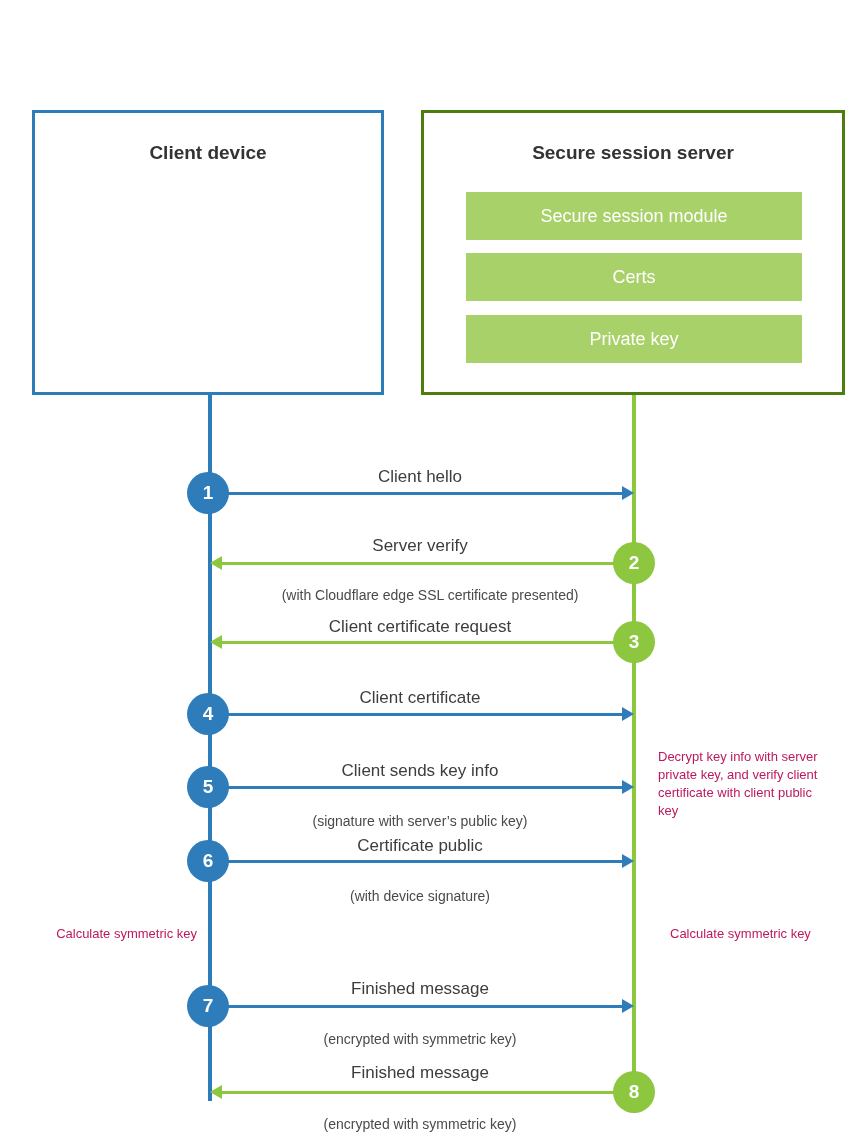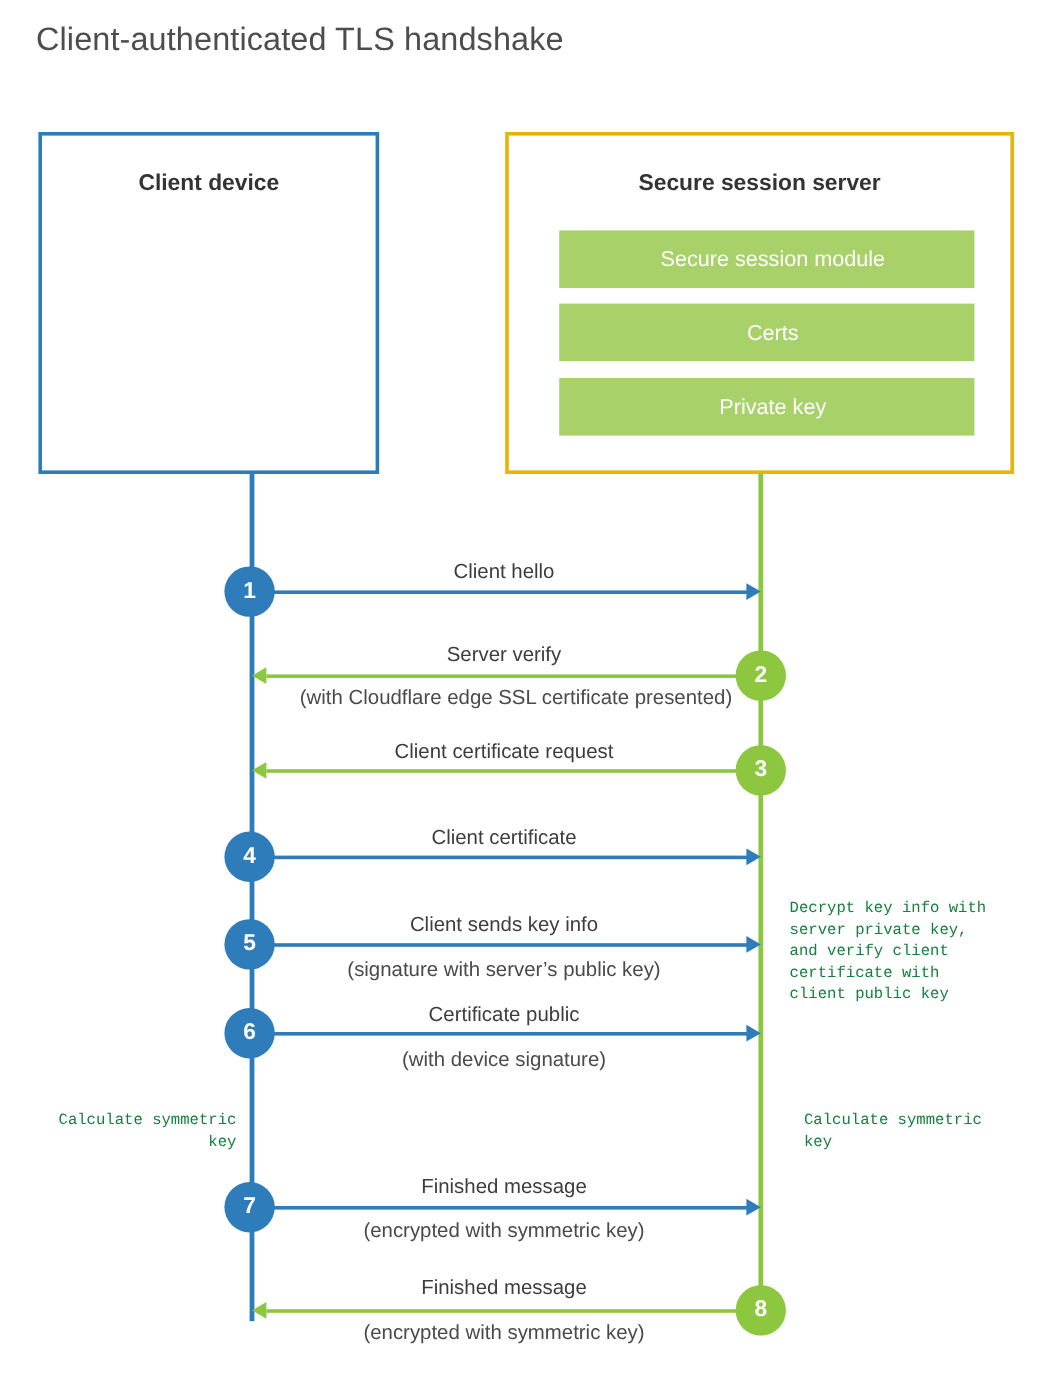--- a/index.html
+++ b/index.html
@@ -33,30 +33,30 @@
 
   
   .party-box {
     position: absolute;
     box-sizing: border-box;
     background: #ffffff;
   }
   .party-box.client {
     left: 32px;
     top: 110px;
-    width: 284px;
+    width: 352px;
     height: 285px;
     border: 3px solid #2c7cba;
   }
   .party-box.server {
     left: 421px;
     top: 110px;
     width: 424px;
     height: 285px;
-    border: 3px solid #eab308;
+    border: 3px solid #4d7c0f;
   }
   .party-title {
     position: absolute;
     left: 0;
     right: 0;
     top: 29px;
     text-align: center;
     font-size: 19px;
     font-weight: bold;
     color: #333333;
@@ -83,21 +83,20 @@
     left: 42px;
     width: 336px;
     height: 48px;
     background: #a9d169;
     color: #ffffff;
     font-size: 18px;
     display: flex;
     align-items: center;
     justify-content: center;
     text-align: center;
-    padding-left: 10px;
   }
   .server-bar.b0 { top: 79px; }
   .server-bar.b1 { top: 140px; }
   .server-bar.b2 { top: 202px; }
 
   
   .lifeline {
     position: absolute;
     width: 4px;
     top: 395px;
@@ -152,43 +151,42 @@
     position: absolute;
     text-align: left;
     font-size: 17px;
     color: #3d3d3d;
     white-space: nowrap;
     transform: translateX(-50%);
   }
   .msg-sublabel {
     position: absolute;
     text-align: right;
-    font-size: 17px;
+    font-size: 14px;
     color: #4a4a4a;
     white-space: nowrap;
     transform: translateX(-50%);
+    margin-top: 15px;
   }
 
   
   .side-note {
     position: absolute;
     font-size: 13px;
     line-height: 18px;
-    color: #15803d;
-    font-family: Liberation Mono, monospace;
+    color: #be185d;
   }
   .side-note.right-align { text-align: right; }
   .side-note.left-align  { text-align: left; }
 </style>
 </head>
 <body>
 
 <div id="page">
 
-  <div class="page-title">Client-authenticated TLS handshake</div>
 
   <div class="party-box client">
     <div class="party-title">Client device</div>
   </div>
 
   <div class="party-box server">
     <div class="party-title">Secure session server</div>
     <div class="server-bar b0">Secure session module</div>
     <div class="server-bar b2">Private key</div>
     <div class="server-bar b1">Certs</div>

